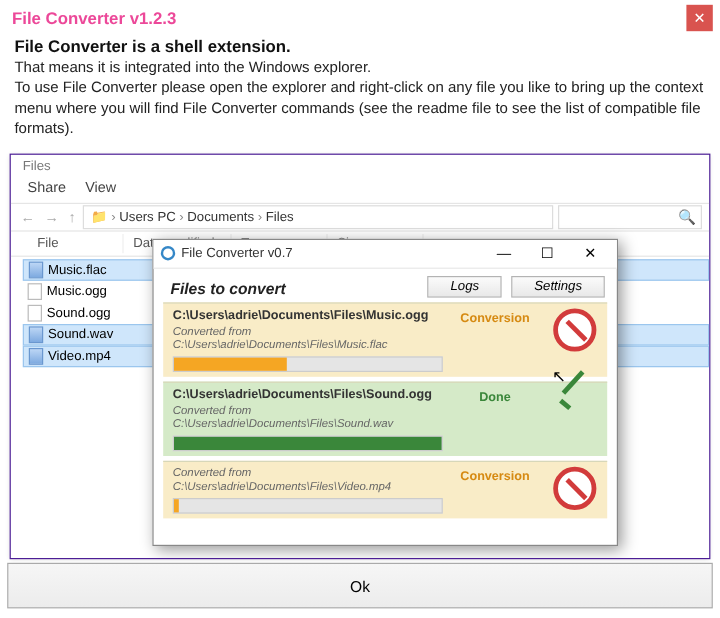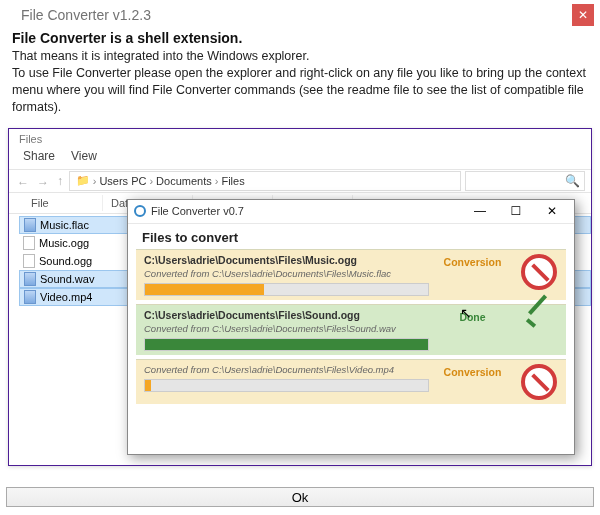--- a/index.html
+++ b/index.html
@@ -1,18 +1,18 @@
 <!DOCTYPE html>
 <html><head>
 <meta charset="utf-8">
 <style>
   * { box-sizing: border-box; }
   body { margin:0; padding:0; width:600px; height:515px; font-family:"Segoe UI",Arial,sans-serif; font-size:12px; background:#fff; position:relative; overflow:hidden;}
   .titlebar { display:flex; align-items:center; justify-content:space-between; padding:4px 6px 2px 10px; height:28px;}
-  .titlebar .title { font-size:14px; font-weight:400; color:#737373;margin-left:11px;}
+  .titlebar .title { font-size:14px; font-weight:700; color:#ec4899;}
   .close-btn { width:22px; height:22px; background:#d9534f; color:#fff; display:flex; align-items:center; justify-content:center; font-size:12px; }
   .intro { padding:2px 12px 6px 12px; }
   .intro-h { font-size:14px; font-weight:bold; color:#111; margin-bottom:2px;}
   .intro-body { font-size:12.5px; color:#222; line-height:1.35;}
   .explorer-wrap { margin:6px 8px 0 8px; border:1px solid #4c1d95; box-shadow:0 1px 4px rgba(0,0,0,0.15); background:#fff; height:338px; position:relative; overflow:hidden;}
   .exp-top { display:flex; flex-direction:column;}
   .exp-tab { padding:4px 10px 0 10px; font-size:11px; color:#777;}
   .exp-ribbon { display:flex; gap:16px; padding:4px 14px 6px 14px; font-size:12px; color:#444;}
   .exp-addr { display:flex; align-items:center; border-top:1px solid #e5e5e5; border-bottom:1px solid #e5e5e5; padding:2px 6px; gap:4px; height:24px;}
   .nav-arr { color:#aaa; font-size:12px; padding:0 2px;}
@@ -20,27 +20,27 @@
   .bc .folder-ico { color:#f7c65a;}
   .search-box { width:120px; height:20px; border:1px solid #ddd; padding:0 4px; display:flex; align-items:center; justify-content:flex-end; color:#888;}
   .exp-columns { display:flex; gap:0; border-bottom:1px solid #e5e5e5; padding:2px 0 2px 14px; font-size:11px; color:#555;}
   .col { border-right:1px solid #eee; padding:2px 8px;}
   .col.name{width:80px;} .col.date{width:90px;} .col.type{width:80px;} .col.size{width:80px;}
   .filelist { padding:2px 0 0 10px; display:flex; flex-direction:column; gap:0;}
   .filelist .row { display:flex; align-items:center; height:18px; font-size:11px; padding:0 4px; gap:4px;}
   .filelist .row.sel { background:#cfe6fb; border:1px solid #9bc6ee;}
   .ficon { width:12px; height:14px; border:1px solid #bbb; background:#fff; position:relative;}
   .ficon.blue { background:linear-gradient(#bcd6f5,#7eaae0); border-color:#6a97cf;}
-  .fc-dialog { position:absolute; left:118px; top:70px; width:448px; height:256px; background:#fff; border:1px solid #888; box-shadow:3px 3px 12px rgba(0,0,0,0.4);}
+  .fc-dialog { position:absolute; left:118px; top:70px; width:388px; height:256px; background:#fff; border:1px solid #888; box-shadow:3px 3px 12px rgba(0,0,0,0.4);}
   .fc-titlebar{display:flex; align-items:center; justify-content:space-between; height:24px; padding:0 4px 0 6px; border-bottom:1px solid #e8e8e8; background:#fff;}
   .fc-titlebar .left{display:flex; align-items:center; gap:5px; font-size:11px; color:#333;}
   .fc-icon{width:12px;height:12px;border:2px solid #3587c7;border-radius:50%; position:relative;}
   .fc-winbtns{display:flex; gap:0;}
   .fc-winbtns .wb{width:36px;height:20px;display:flex;align-items:center;justify-content:center;border:1px solid transparent;}
-  .fc-head{display:flex;align-items:flex-end;justify-content:space-between; padding:6px 10px 4px 14px;}
+  .fc-head{display:flex;align-items:flex-end;justify-content:space-between; padding:6px 10px 4px 14px;font-style:italic;}
   .fc-head .h{font-size:13px; font-weight:bold; color:#222;}
   .fc-head .btns{display:flex; gap:8px;}
   .fc-head .btn{border:1px solid #b3b3b3; background:linear-gradient(#fbfbfb,#e8e8e8); font-size:11px; padding:2px 18px;}
   .fc-items{display:flex; flex-direction:column; gap:4px; padding:0 8px 6px 8px;}
   .fc-item{border-top:1px solid #d7d7b9; display:flex; align-items:flex-start; padding:4px 4px; gap:6px;}
   .fc-item.yellow{background:#f9ecc7;}
   .fc-item.green{background:#d5eac8;}
   .fc-item .info{flex:1; display:flex; flex-direction:column; gap:2px; padding-left:4px;}
   .fc-item .path{font-size:10.5px; font-weight:bold; color:#333;}
   .fc-item .src{font-size:9.5px; font-style:italic; color:#666;}
@@ -49,21 +49,21 @@
   .fc-item.green .bar .fill{position:absolute;left:0;top:0;bottom:0;background:#3a873a;}
   .fc-item .status{width:75px; display:flex; align-items:flex-start; justify-content:center; font-size:10.5px; font-weight:bold; padding-top:2px;}
   .fc-item.yellow .status{color:#d68a12;}
   .fc-item.green .status{color:#3a873a;}
   .fc-item .action{width:46px;display:flex;align-items:center;justify-content:center;}
   .nope{width:36px;height:36px;border-radius:50%;border:4px solid #d23b3b; position:relative; background:#fff;}
   .nope::after{content:"";position:absolute;left:3px;right:3px;top:50%;height:4px;background:#d23b3b;transform:rotate(45deg) translateY(-50%);}
   .check{position:relative;width:38px;height:30px;}
   .check::after{content:"";position:absolute;left:6px;top:12px;width:10px;height:4px;background:#3a873a;transform:rotate(40deg);}
   .check::before{content:"";position:absolute;left:11px;top:2px;width:24px;height:4px;background:#3a873a;transform:rotate(-48deg);transform-origin:left bottom;}
-  .ok-bar{position:absolute;left:6px;right:6px;bottom:8px;height:20px;border:1px solid #aaa;background:linear-gradient(#f6f6f6,#ececec);display:flex;align-items:center;justify-content:center;font-size:13px;}
+  .ok-bar{position:absolute;left:6px;right:6px;bottom:8px;height:38px;border:1px solid #aaa;background:linear-gradient(#f6f6f6,#ececec);display:flex;align-items:center;justify-content:center;font-size:13px;}
   .cursor{position:absolute; left:460px; top:305px; font-size:14px; color:#000; pointer-events:none;}
 </style>
 </head>
 <body>
 
 <div class="titlebar">
   <span class="title">File Converter v1.2.3</span>
   <div class="close-btn">✕</div>
 </div>
 
@@ -134,20 +134,24 @@
         <span>File Converter v0.7</span>
       </div>
       <div class="fc-winbtns">
         <div class="wb">—</div>
         <div class="wb"><span class="box"></span>☐</div>
         <div class="wb">✕</div>
       </div>
     </div>
     <div class="fc-head">
       <span class="h">Files to convert</span>
+      <div class="btns">
+        <div class="btn">Logs</div>
+        <div class="btn">Settings</div>
+      </div>
     </div>
     <div class="fc-items" id="fcitems">
         <div class="fc-item yellow">
           <div class="info">
             <div class="path">C:\Users\adrie\Documents\Files\Music.ogg</div>
             <div class="src">Converted from C:\Users\adrie\Documents\Files\Music.flac</div>
             <div class="bar">
               <div class="fill" style="width: 42%;"></div>
             </div>
           </div>

